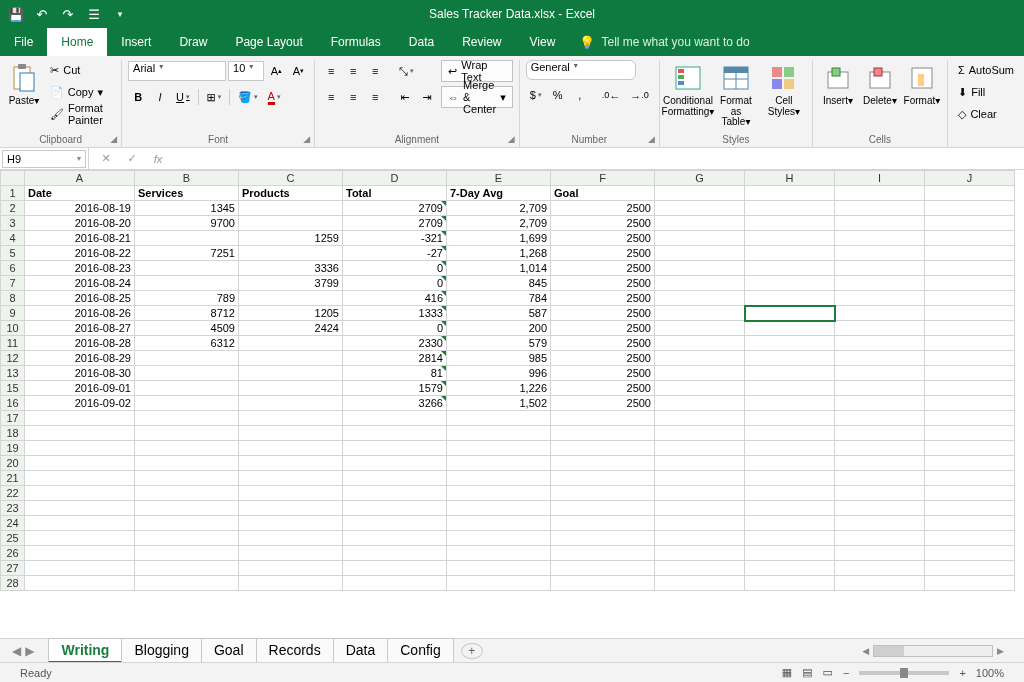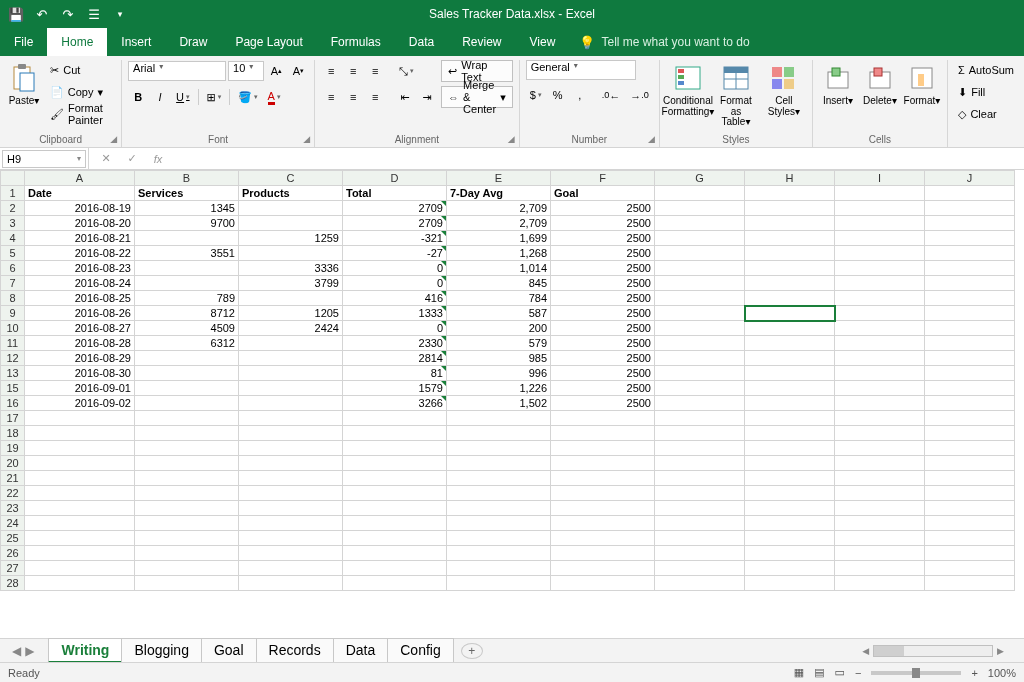--- a/index.html
+++ b/index.html
@@ -53,21 +53,21 @@
   
   .sheet-tabs { position:absolute; bottom:20px; left:0; right:0; height:24px; background:#f3f3f3; border-top:1px solid #d4d4d4; display:flex; align-items:center; padding-left:12px; gap:0;}
   .sheet-tabs .nav { display:flex; gap:4px; color:#888; margin-right:14px;}
   .sheet-tabs .stab { border:1px solid #c8c8c8; border-bottom:none; background:#fafafa; padding:3px 12px; font-size:14px; margin-right:-1px;}
   .sheet-tabs .stab.active { background:#fff; border-bottom:2px solid #1a7f3a; color:#1a7f3a; font-weight:bold;}
   .sheet-tabs .add { width:22px; text-align:center; color:#666; margin-left:8px; border:1px solid #c8c8c8; border-radius:50%; height:16px; line-height:14px; font-size:12px;}
   .sheet-tabs .hscroll { margin-left:auto; margin-right:20px; display:flex; align-items:center; gap:4px;}
   .hscroll .track { width:120px; height:12px; border:1px solid #c0c0c0; background:#eee; position:relative;}
   .hscroll .thumb { position:absolute; left:0; top:0; height:100%; width:30px; background:#cfcfcf;}
   
-  .statusbar { position:absolute; bottom:0; left:0; right:0; height:20px; background:#f3f3f3; border-top:1px solid #d4d4d4; display:flex; align-items:center; font-size:11px; color:#555; padding:0 8px;}
+  .statusbar { position:absolute; bottom:0; left:0; right:0; height:20px; background:#f3f3f3; border-top:1px solid #d4d4d4; display:flex; align-items:center; font-size:11px; color:#555; padding:0 20px;}
   .statusbar .right { margin-left:auto; display:flex; align-items:center; gap:10px;}
   .zoom-track { width:90px; height:4px; background:#c8c8c8; position:relative;}
   .zoom-thumb { position:absolute; left:45%; top:-3px; width:8px; height:10px; background:#888;}
   
   svg { display:block;}
 </style>
 </head>
 <body>
 
 <div class="titlebar">
@@ -205,21 +205,21 @@
             <span class="dd">▾</span>
           </div>
       </div>
     </div>
     <div class="group-label"><span>Alignment</span><span class="launcher">◢</span></div>
   </div>
 
   <div class="group">
     <div class="group-body">
       <div class="vcol" style="gap:4px;">
-        <div class="combo" style="width:110px;">
+        <div class="combo" style="width:110px;border-radius:6px;">
             <span>General</span>
             <span class="arrow">▾</span>
           </div>
         <div class="row">
           <div class="btn">$<span class="dd">▾</span></div>
           <div class="btn">%</div>
           <div class="btn">,</div>
           <div style="width:4px;"></div>
           <div class="btn"><sub>.0</sub>←</div>
           <div class="btn">→<sub>.0</sub></div>
@@ -413,21 +413,21 @@
           <td class="">1,699</td>
           <td class="">2500</td>
           <td class=""></td>
           <td class=""></td>
           <td class=""></td>
           <td class=""></td>
         </tr>
         <tr>
           <th class="rowhdr">5</th>
           <td class="">2016-08-22</td>
-          <td class="">3551</td>
+          <td class="">7251</td>
           <td class=""></td>
           <td class=" err-tri">-27</td>
           <td class="">1,268</td>
           <td class="">2500</td>
           <td class=""></td>
           <td class=""></td>
           <td class=""></td>
           <td class=""></td>
         </tr>
         <tr>

